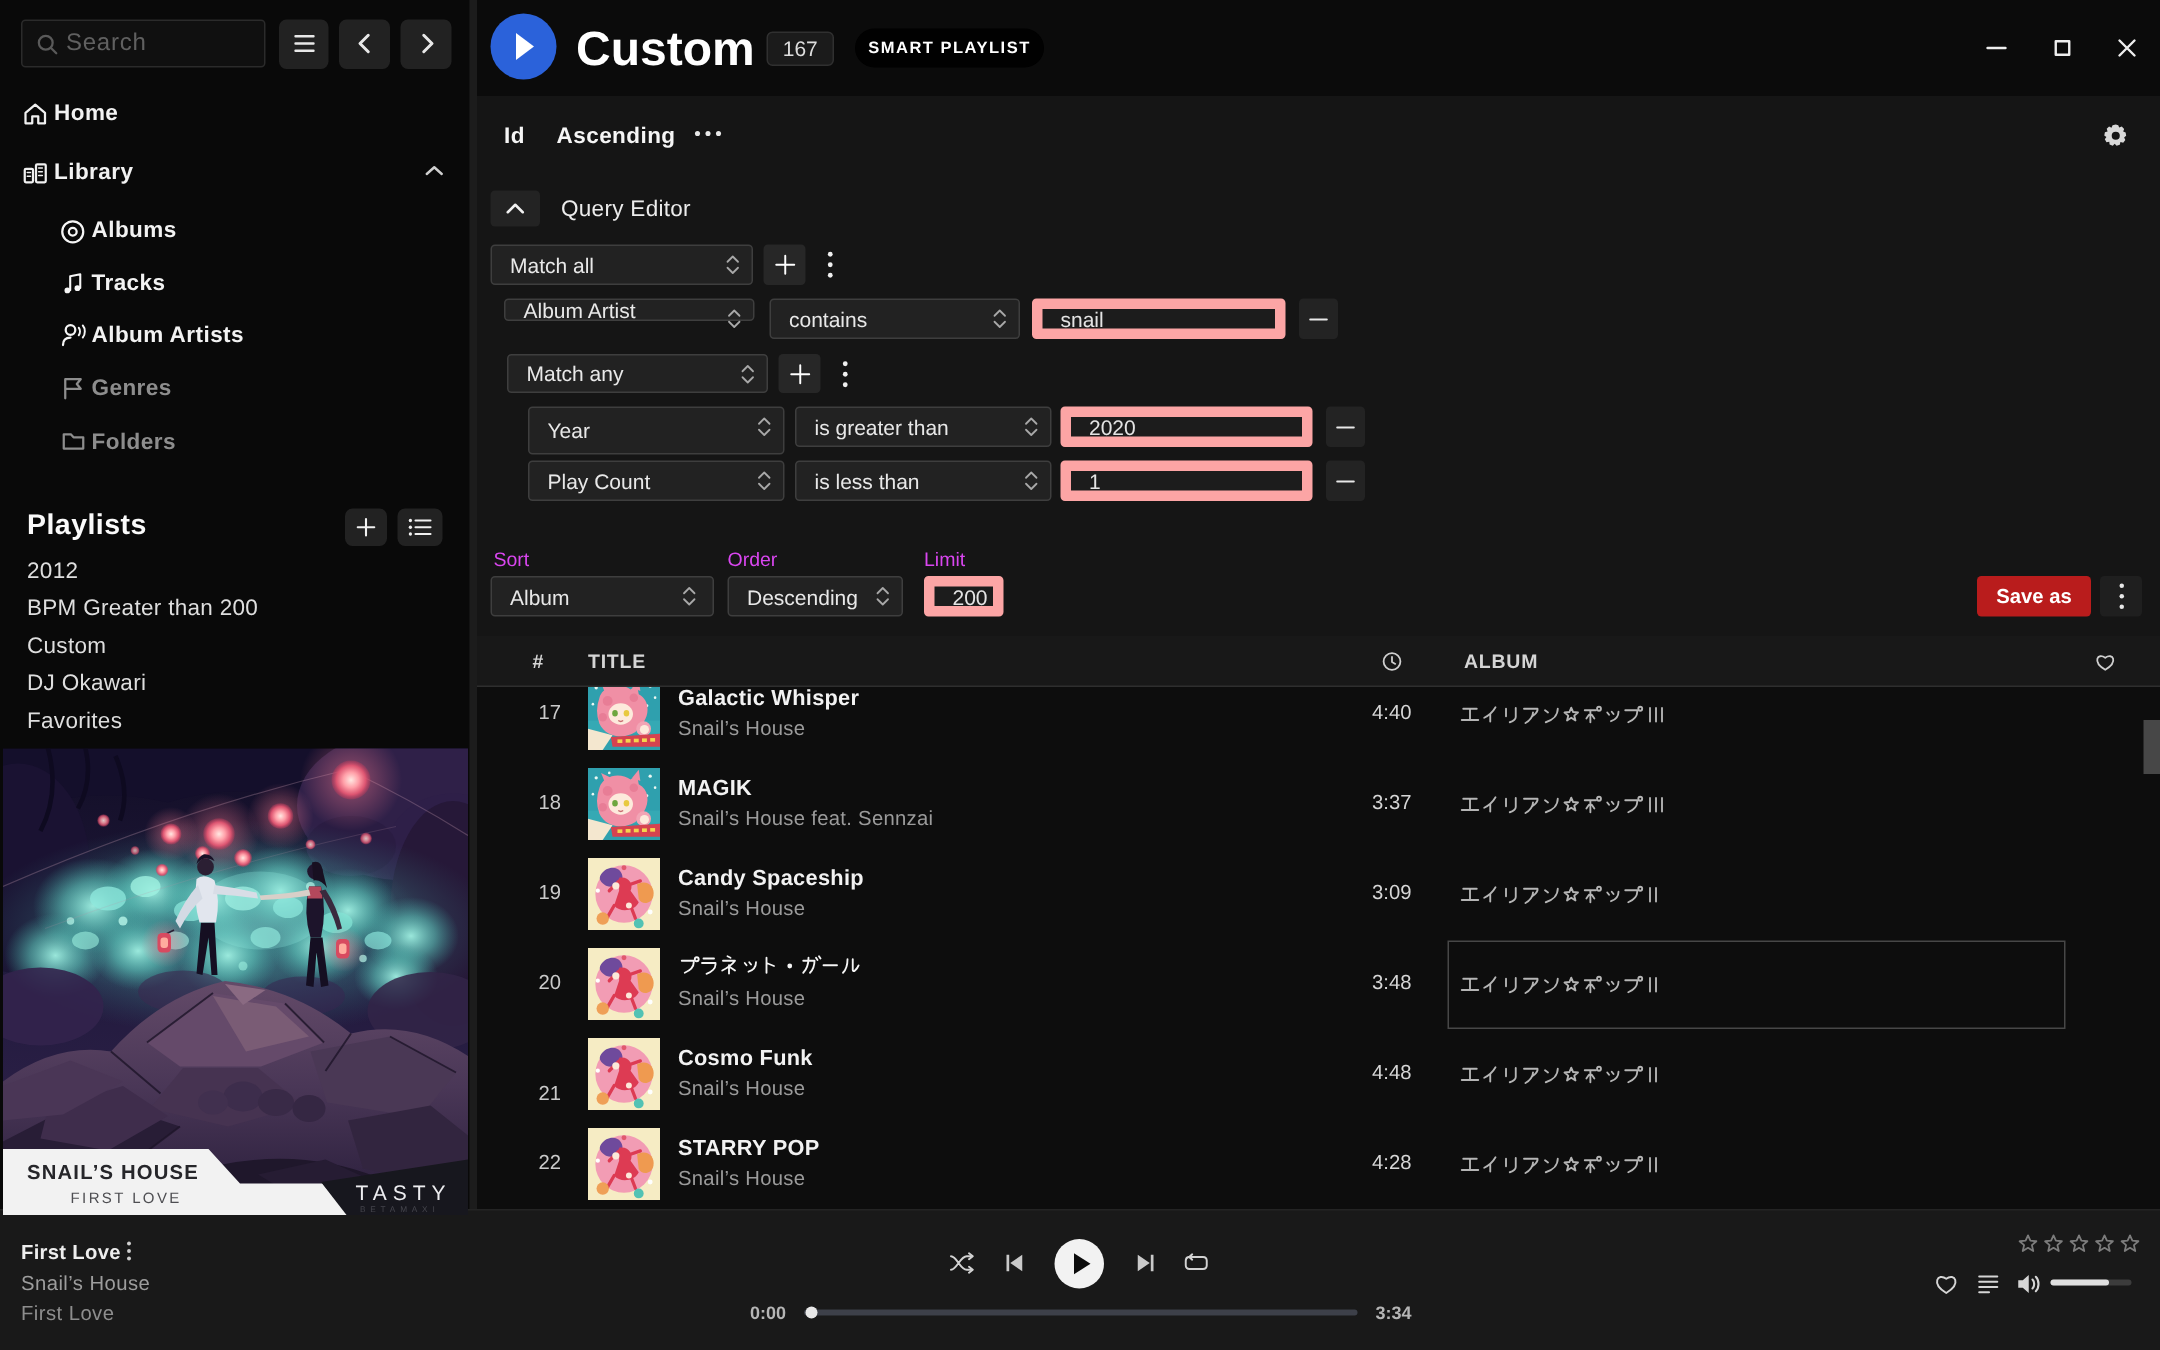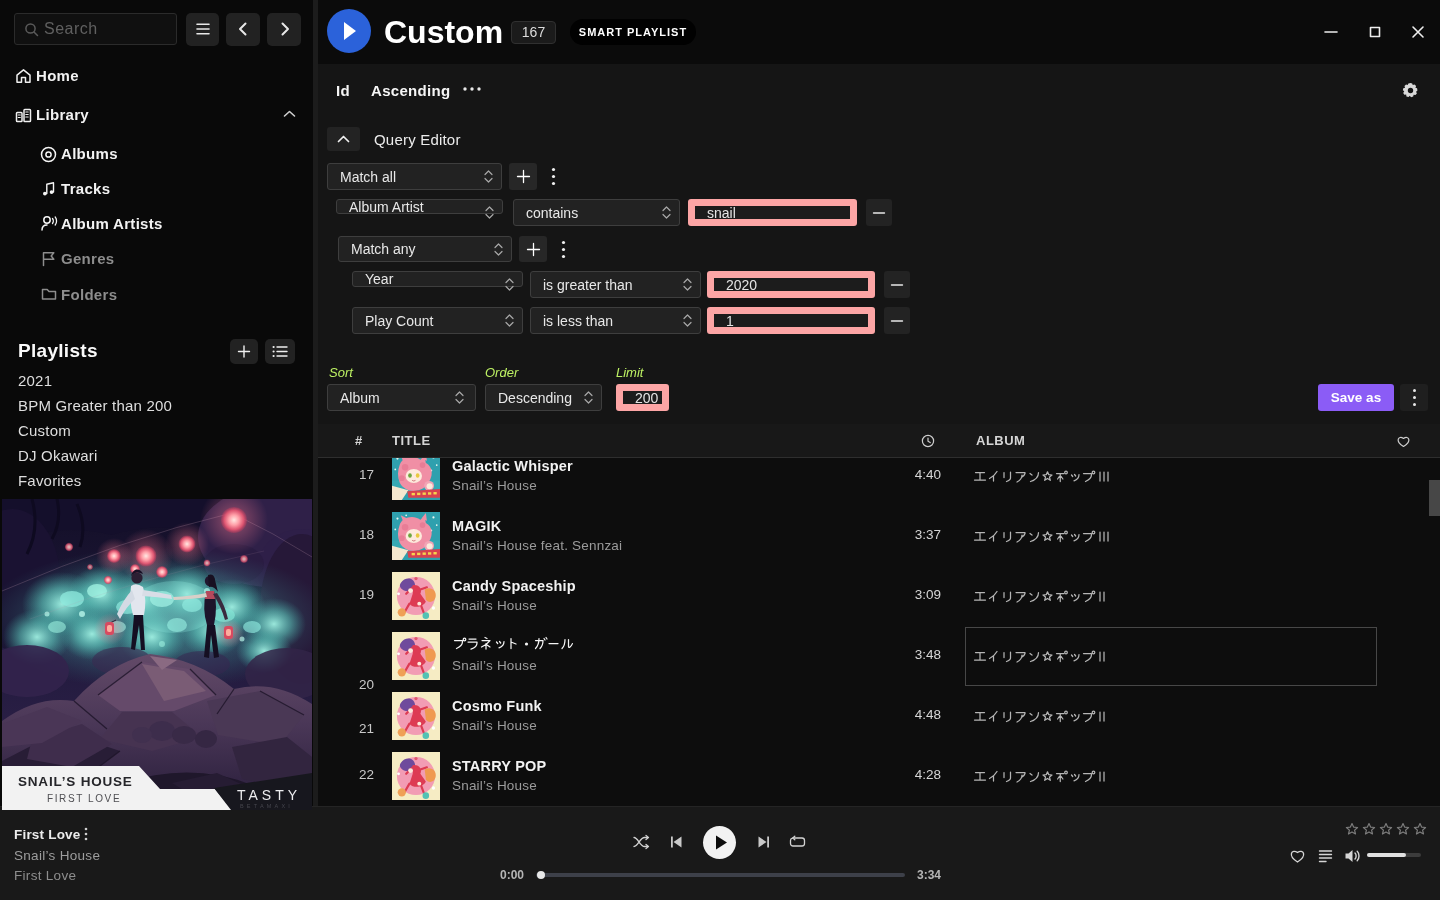--- a/index.html
+++ b/index.html
@@ -33,21 +33,21 @@
 #rowsbg { left:318px; top:458px; width:1122px; height:348px; background:#0d0d0d; }
 #theadbg { left:318px; top:424px; width:1122px; height:34px; background:#181818; border-bottom:1px solid #2e2e2e; }
 .sel { position:absolute; background:#222222; border:1px solid #3e3e3e; border-radius:3px;
   color:#e8e8e8; font-size:14px; }
 .sel .lbl { position:absolute; left:12px; top:50%; transform:translateY(-50%); white-space:nowrap; }
 .inp { position:absolute; background:#1c1c1c; border:7px solid #fca5a5; border-radius:3px;
   color:#e4e4e4; font-size:14px; }
 .inp .lbl { position:absolute; left:12px; top:50%; transform:translateY(-50%); }
 .mbtn { position:absolute; background:#272727; border-radius:3px; }
 .toollbl { font-size:15px; font-weight:bold; color:#f5f5f5; letter-spacing:0.3px; }
-.slabel { font-size:13px; color:#bef264;font-style:italic; }
+.slabel { font-size:13px; color:#d946ef; }
 .thead { font-size:13px; font-weight:bold; color:#d5d5d5; letter-spacing:0.5px; }
 
 
 .tnum { position:absolute; width:40px; text-align:right; font-size:13.5px; color:#c9c9c9; }
 .ttitle { position:absolute; left:134px; font-size:14.5px; font-weight:bold; color:#f2f2f2; letter-spacing:0.2px; }
 .tartist { position:absolute; left:134px; font-size:13.5px; color:#9b9b9b; letter-spacing:0.2px; }
 .tdur { position:absolute; width:50px; text-align:right; font-size:13.5px; color:#d6d6d6; }
 .talbum { position:absolute; left:655px; }
 
 
@@ -192,21 +192,21 @@
   <div class="abs navitem" style="left:36px;top:106px;">Library</div>
   <div class="abs navitem" style="left:61px;top:145px;">Albums</div>
   <div class="abs navitem" style="left:61px;top:180px;">Tracks</div>
   <div class="abs navitem" style="left:61px;top:215px;">Album Artists</div>
   <div class="abs navitem navdim" style="left:61px;top:250px;">Genres</div>
   <div class="abs navitem navdim" style="left:61px;top:286px;">Folders</div>
 
   <div class="abs" style="left:18px;top:340px;font-size:19px;font-weight:bold;color:#fafafa;letter-spacing:0.3px;">Playlists</div>
   <div class="abs sbtn" style="left:230px;top:339px;width:28px;height:25px;"></div>
   <div class="abs sbtn" style="left:265px;top:339px;width:30px;height:25px;"></div>
-  <div class="abs plitem" style="left:18px;top:372px;">2021</div>
+  <div class="abs plitem" style="left:18px;top:372px;">2012</div>
   <div class="abs plitem" style="left:18px;top:397px;">BPM Greater than 200</div>
   <div class="abs plitem" style="left:18px;top:422px;">Custom</div>
   <div class="abs plitem" style="left:18px;top:447px;">DJ Okawari</div>
   <div class="abs plitem" style="left:18px;top:472px;">Favorites</div>
 
   <svg class="abs" style="left:2px;top:499px;z-index:5;" width="310" height="311" viewBox="0 0 310 311">
     <defs>
       <linearGradient id="sky" x1="0" y1="0" x2="0" y2="1">
         <stop offset="0" stop-color="#120e26"></stop>
           <stop offset="0.5" stop-color="#221a3e"></stop>
@@ -373,21 +373,21 @@
       <span class="lbl">contains</span>
     </div>
   <div class="inp" style="left:688px;top:199px;width:169px;height:27px;">
       <span class="lbl">snail</span>
     </div>
   <div class="mbtn" style="left:866px;top:199px;width:26px;height:27px;background:#232323;"></div>
   <div class="sel" style="left:338px;top:236px;width:174px;height:26px;">
       <span class="lbl">Match any</span>
     </div>
   <div class="mbtn" style="left:519px;top:236px;width:28px;height:26px;"></div>
-  <div class="sel" style="left:352px;top:271px;width:171px;height:16px;">
+  <div class="sel" style="left:352px;top:271px;width:171px;height:32px;">
       <span class="lbl">Year</span>
     </div>
   <div class="sel" style="left:530px;top:271px;width:171px;height:27px;">
       <span class="lbl">is greater than</span>
     </div>
   <div class="inp" style="left:707px;top:271px;width:168px;height:27px;">
       <span class="lbl">2020</span>
     </div>
   <div class="mbtn" style="left:884px;top:271px;width:26px;height:27px;background:#232323;"></div>
   <div class="sel" style="left:352px;top:307px;width:171px;height:27px;">
@@ -406,21 +406,21 @@
   <div class="abs slabel" style="left:616px;top:365px;">Limit</div>
   <div class="sel" style="left:327px;top:384px;width:149px;height:27px;">
       <span class="lbl">Album</span>
     </div>
   <div class="sel" style="left:485px;top:384px;width:117px;height:27px;">
       <span class="lbl">Descending</span>
     </div>
   <div class="inp" style="left:616px;top:384px;width:53px;height:27px;text-decoration:underline;">
       <span class="lbl">200</span>
     </div>
-  <div class="abs" style="left:1318px;top:384px;width:76px;height:27px;background:#8b5cf6;border-radius:3px;
+  <div class="abs" style="left:1318px;top:384px;width:76px;height:27px;background:#b91c1c;border-radius:3px;
      color:#ffffff;font-size:13.5px;font-weight:bold;text-align:center;line-height:27px;">Save as</div>
   <div class="mbtn" style="left:1400px;top:384px;width:28px;height:27px;background:#1f1f1f;"></div>
 
   <div class="abs thead" style="left:355px;top:433px;">#</div>
   <div class="abs thead" style="left:392px;top:433px;">TITLE</div>
   <div class="abs thead" style="left:976px;top:433px;">ALBUM</div>
 
   <div class="abs" id="rows" style="left:318px;top:458px;width:1122px;height:348px;overflow:hidden;">
     <div class="tnum" style="left:16px;top:9px;">17</div>
     <svg class="abs" style="left:74px;top:-6px;" width="48" height="48" viewBox="0 0 44 44">
@@ -475,21 +475,21 @@
         <use href="#k_ri" x="27"></use>
         <use href="#k_a" x="40.5"></use>
         <use href="#k_n" x="54"></use>
         <use href="#k_star" x="67.5"></use>
         <use href="#k_po" x="81"></use>
         <use href="#k_tu" x="94.5"></use>
         <use href="#k_pu" x="108"></use>
         <use href="#r2" x="126"></use>
       </svg>
 
-    <div class="tnum" style="left:16px;top:189px;margin-top:30px;">20</div>
+    <div class="tnum" style="left:16px;top:189px;">20</div>
     <svg class="abs" style="left:74px;top:174px;" width="48" height="48" viewBox="0 0 44 44">
         <use href="#coverB"></use>
       </svg>
     <svg class="kg" style="left:134px;top:178px;color:#f4f4f4;" width="126" height="15">
         <use href="#k_pu"></use>
         <use href="#k_ra" x="13.5"></use>
         <use href="#k_ne" x="27"></use>
         <use href="#k_tu" x="40.5"></use>
         <use href="#k_to" x="54"></use>
         <use href="#k_dot" x="67.5"></use>

